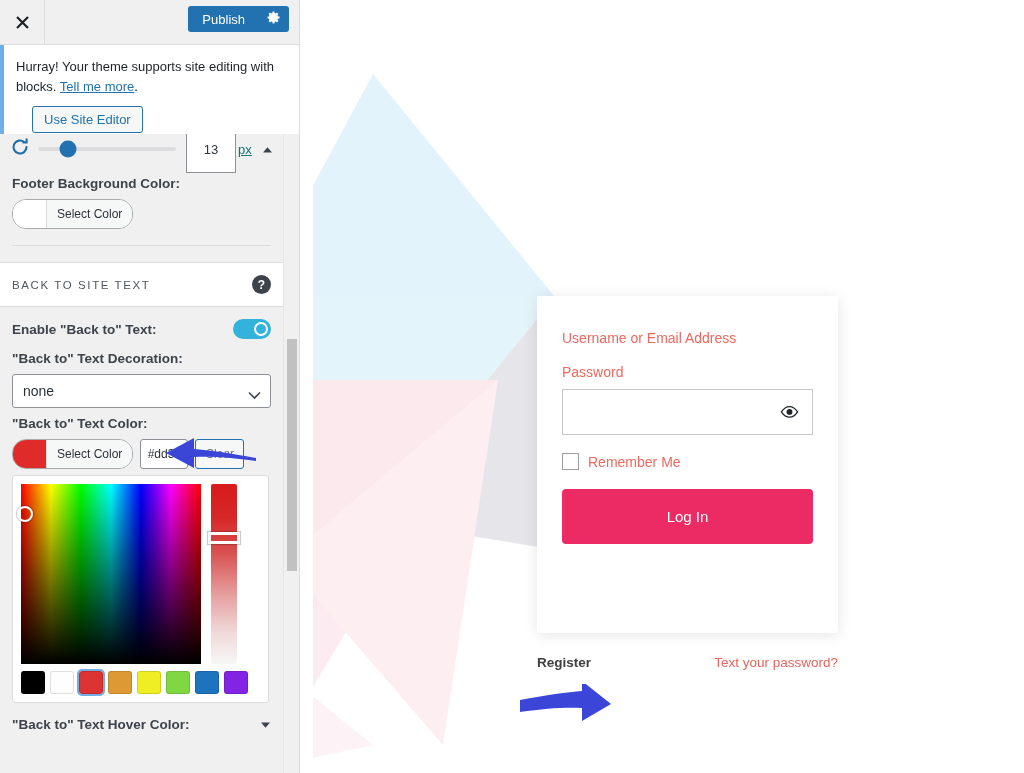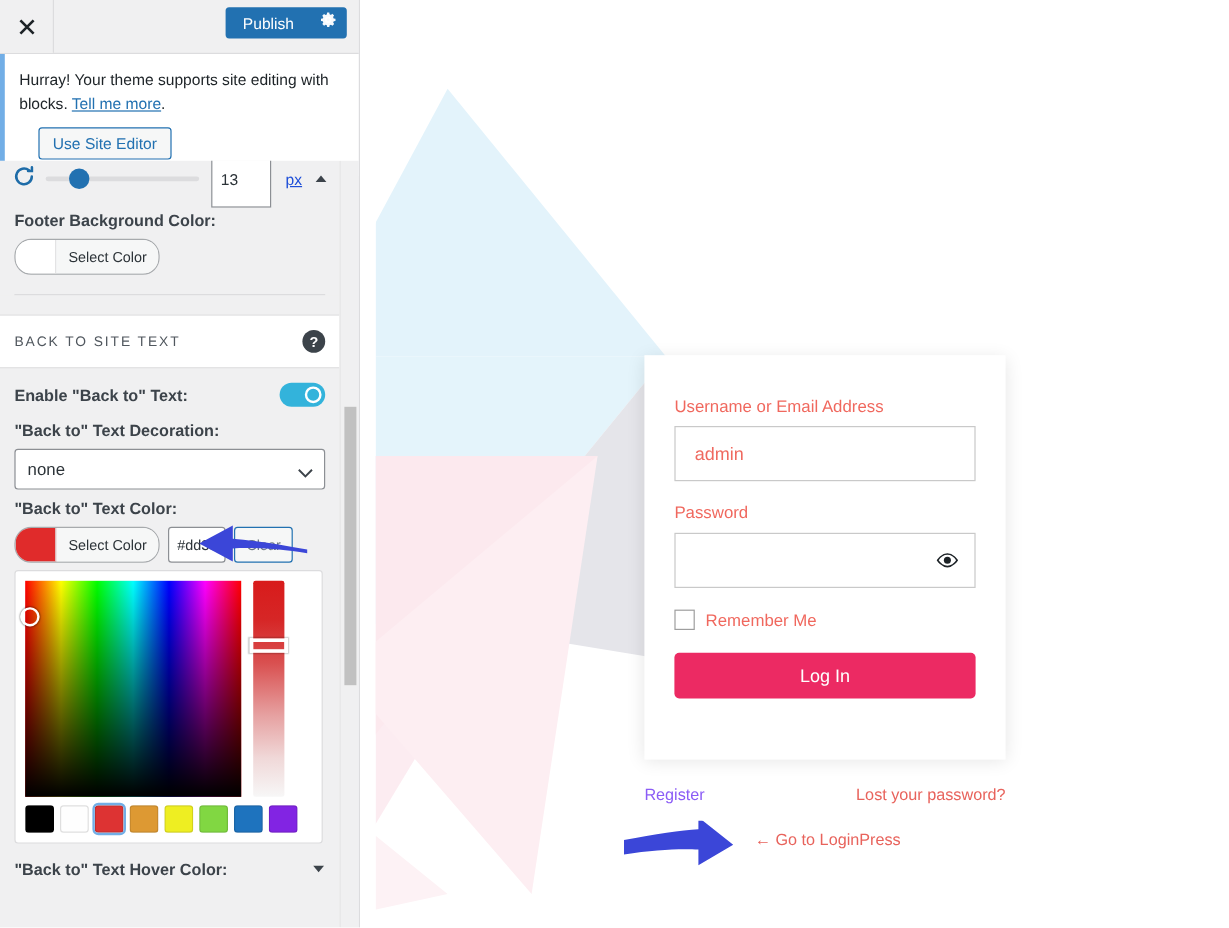--- a/index.html
+++ b/index.html
@@ -118,27 +118,27 @@
     transform: translate(-50%, -50%);
     width: 17px; height: 17px;
     border-radius: 50%;
     background: #2271b1;
     cursor: pointer;
   }
   .slider-num {
     width: 50px; height: 47px;
     background: #fff;
     border: 1px solid #8c8f94;
-    text-align: left;
+    text-align: center;
     font-size: 13px;
     color: #2c3338;
     padding: 0 7px;
     font-family: "Liberation Sans", sans-serif;
   }
-  .slider-unit { font-size: 13px; color: #1d4ed8; margin-left: 12px; width: 20px; text-decoration: underline; }
+  .slider-unit { font-size: 13px; color: #0f766e; margin-left: 2px; width: 20px; text-decoration: underline; }
   .caret-up { margin-left: 4px; cursor: pointer; }
 
   .section-pad { padding: 0 12px; background: #f0f0f1; }
   .field-label {
     font-size: 13.5px; color: #3c434a; font-weight: bold;
     margin: 8px 0 8px 0; display: block;
   }
 
   
   .color-ctl { display: flex; align-items: stretch; gap: 7px; margin-bottom: 6px; }
@@ -346,21 +346,21 @@
     display: flex; align-items: center; gap: 9px;
     margin: 18px 0 0 0;
   }
   .cbox {
     width: 17px; height: 17px;
     border: 1px solid #9e9e9e; background: #fff;
     cursor: pointer;
   }
   .remember-lbl { font-size: 14px; color: #f0685e; }
   .login-btn {
-    width: 100%; height: 38px;
+    width: 100%; height: 55px;
     margin-top: 19px;
     background: #ec2a63;
     border: none; border-radius: 4px;
     color: #fff; font-size: 15px;
     cursor: pointer;
     font-family: "Liberation Sans", sans-serif;
   }
   .links {
     position: absolute;
     left: 224px; top: 655px;
@@ -528,21 +528,20 @@
         <polygon points="242,297 60,520 305,560" fill="#e5e5ea"></polygon>
         <polygon points="-70,380 185,380 -70,700" fill="#fbe6eb"></polygon>
         <polygon points="-70,380 185,380 -8,700" fill="#fce9ee" opacity=".85"></polygon>
         <polygon points="-30,560 185,380 130,745" fill="#fdeef2"></polygon>
         <polygon points="-70,640 60,745 -70,773" fill="#fdf2f5"></polygon>
       </svg>
     </div>
 
     <div class="login-card">
       <label class="lbl" style="color: rgb(240, 104, 94);">Username or Email Address</label>
-      <input class="txt" type="text" value="admin" style="">
 
       <label class="lbl" style="margin-top: 18px; color: rgb(240, 104, 94);">Password</label>
       <div class="pw-wrap">
         <input class="txt" type="password" value="" style="">
         <span class="eye">
           <svg width="19" height="14" viewBox="0 0 22 14">
             <path d="M11 0.8C5.6 0.8 1.6 6.9 1.6 6.9S5.6 13 11 13s9.4-6.1 9.4-6.1S16.4 0.8 11 0.8z" fill="none" stroke="#1d2327" stroke-width="1.5"></path>
             <circle cx="11" cy="6.9" r="3.4" fill="#1d2327"></circle>
           </svg>
         </span>
@@ -551,25 +550,22 @@
       <div class="remember">
         <span class="cbox"></span>
         <span class="remember-lbl" style="color: rgb(240, 104, 94);">Remember Me</span>
       </div>
 
       <button class="login-btn" style="background: rgb(236, 42, 99);">Log In</button>
     </div>
 
     <div class="links">
       <div class="links-row">
-        <a href="#" style="color: #8b5cf6;">Register</a>
-        <a href="#" style="color: rgb(232, 99, 92);">Lost your password?</a>
-      </div>
-      <div class="back-link-row">
-        <a href="#" class="back-link" style="color: rgb(232, 99, 92);">← Go to LoginPress</a>
+        <a href="#" style="color: #404040; font-weight: bold;">Register</a>
+        <a href="#" style="color: rgb(232, 99, 92);">Text your password?</a>
       </div>
     </div>
   </div>
 
   <svg class="arrow" style="left:160px; top:432px;" width="100" height="40" viewBox="0 0 100 40">
     <path d="M96 26 C70 21, 48 18, 34 17 L34 6 L6 21 L34 36 L34 25 C48 24, 70 25, 96 29 Z" fill="#3b46d8"></path>
   </svg>
   <svg class="arrow" style="left:516px; top:684px;" width="100" height="40" viewBox="0 0 100 40">
     <path d="M4 16 C30 11, 52 8, 66 7 L66 -3 L95 20 L66 37 L66 24 C52 23, 30 24, 4 28 Z" fill="#3b46d8"></path>
   </svg>

